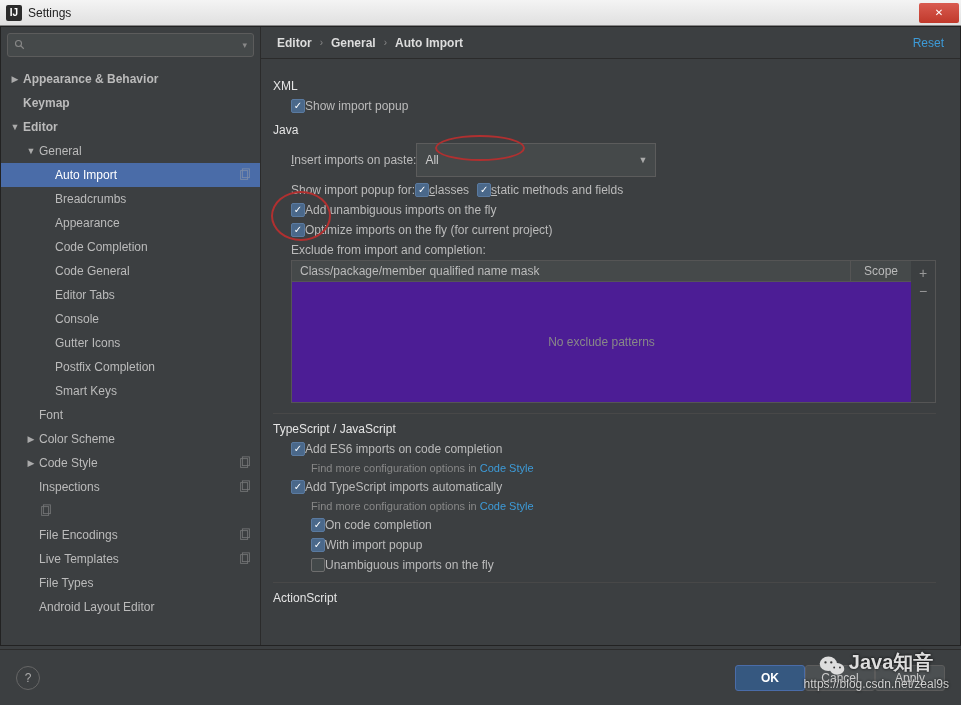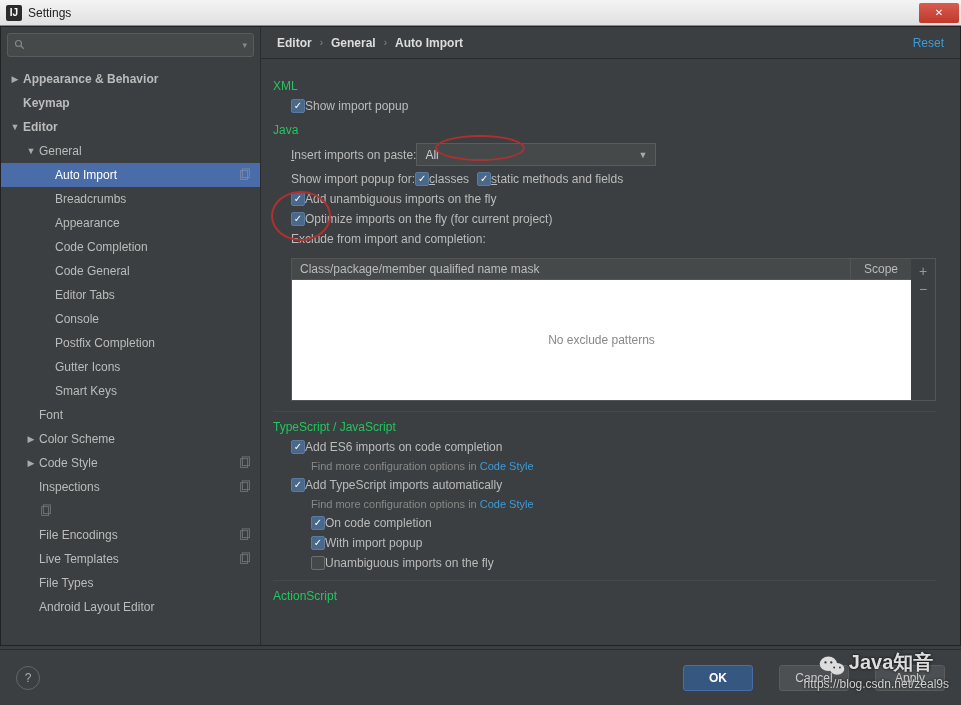--- a/index.html
+++ b/index.html
@@ -23,46 +23,46 @@
 .tree-item.bold .tree-label { font-weight:bold;}
 .copy-icon { width:14px; height:14px; margin-right:8px; opacity:0.5;}
 .indent-1 { padding-left: 24px;}
 .indent-2 { padding-left: 40px;}
 .content { flex:1; display:flex; flex-direction:column;}
 .breadcrumb { height: 32px; display:flex; align-items:center; padding: 0 16px; border-bottom:1px solid #2b2b2b;}
 .breadcrumb-item { color:#ddd; font-weight:bold;}
 .breadcrumb-sep { margin: 0 8px; color:#888; font-size:10px;}
 .reset { color:#3d9bd8; cursor:pointer; margin-left:auto;}
 .panel { flex:1; overflow:auto; padding: 12px 24px 12px 12px;}
-.section-header { color:#22c55e; margin: 8px 0 6px 0;}
+.section-header { color:#e5e5e5; margin: 8px 0 6px 0;}
 .section-body { margin-left: 18px; margin-bottom: 10px;}
 .row { display:flex; align-items:center; margin: 6px 0; }
 .checkbox { width:14px; height:14px; border:1px solid #6e6e6e; border-radius:2px; background:#43494a; display:flex; align-items:center; justify-content:center; flex-shrink:0;}
 .checkbox.checked { background:#4a688a; border-color:#5a7aa0;}
 .checkbox.checked::after { content:"✓"; color:#fff; font-size:10px; line-height:1;}
 .lbl { color:#bbb;}
 .underline { text-decoration: underline;}
-.select { height:23px; min-width:240px; background:#45494a; border:1px solid #5c5c5c; display:flex; align-items:center; padding:0 8px; justify-content:space-between; color:#ccc;}
+.select { height:34px; min-width:240px; background:#45494a; border:1px solid #5c5c5c; display:flex; align-items:center; padding:0 8px; justify-content:space-between; color:#ccc;}
 .select-arrow { font-size:9px; color:#aaa;}
 .red-circle { position:absolute; border:2px solid #b03030; border-radius:50%/50%;}
-.exclude-box { border:1px solid #555; background:#ffffff; margin-top:12px;}
+.exclude-box { border:1px solid #555; background:#4c1d95; margin-top:3px;}
 .exclude-header { display:flex; border-bottom:1px solid #555;}
 .exclude-header .col { padding:3px 8px; border-right:1px solid #555; color:#bbb; background:#45494a;}
 .exclude-header .col:first-child { flex:1;}
 .exclude-header .col:last-child { border-right:none; width:60px; text-align:center;}
 .exclude-side { width:24px; display:flex; flex-direction:column; align-items:center; gap:2px; padding-top:4px; background: #3c3f41;}
 .exclude-wrap { display:flex;}
 .exclude-body { flex:1; height:120px; display:flex; align-items:center; justify-content:center; color:#888;}
 .plusminus { color:#999; font-size:14px; cursor:pointer; width:18px; text-align:center;}
 .link { color:#3d9bd8; cursor:pointer;}
 .hint { color:#888; font-size:11px; margin-left:20px;}
 .divider { height:1px; background:#484848; margin: 6px 0 2px 0;}
 .footer { position:absolute; bottom:0; left:0; right:0; height:56px; border-top:1px solid #2b2b2b; display:flex; align-items:center; padding: 0 16px; background:#3c3f41;}
 .footer .help { width:24px; height:24px; border:1px solid #666; border-radius:50%; display:flex; align-items:center; justify-content:center; color:#aaa;}
-.footer .btns { margin-left:auto; display:flex; gap:26px;}
+.footer .btns { margin-left:auto; display:flex; gap:0;}
 .btn { min-width:70px; height:26px; border:1px solid #5c5c5c; background:#4c5052; color:#ccc; display:flex; align-items:center; justify-content:center; border-radius:3px; cursor:pointer; padding:0 12px;}
 .btn.primary { background:#365880; border-color:#4a6ca8; color:#fff; font-weight:bold;}
 .watermark { position:absolute; right:12px; bottom:14px; color:#ddd; text-align:center; font-size:13px; text-shadow:0 0 3px #000; pointer-events:none;}
 .watermark .big { font-size:20px; font-weight:bold;}
 .wechat-icon { display:inline-block; vertical-align:middle;}
 svg { display:block;}
 </style>
 </head>
 <body>
 
@@ -129,25 +129,25 @@
         <div class="tree-item indent-2">
           <span class="tree-arrow none"></span>
           <span class="tree-label">Editor Tabs</span>
         </div>
         <div class="tree-item indent-2">
           <span class="tree-arrow none"></span>
           <span class="tree-label">Console</span>
         </div>
         <div class="tree-item indent-2">
           <span class="tree-arrow none"></span>
+          <span class="tree-label">Gutter Icons</span>
+        </div>
+        <div class="tree-item indent-2">
+          <span class="tree-arrow none"></span>
           <span class="tree-label">Postfix Completion</span>
-        </div>
-        <div class="tree-item indent-2">
-          <span class="tree-arrow none"></span>
-          <span class="tree-label">Gutter Icons</span>
         </div>
         <div class="tree-item indent-2">
           <span class="tree-arrow none"></span>
           <span class="tree-label">Smart Keys</span>
         </div>
         <div class="tree-item indent-1">
           <span class="tree-arrow none"></span>
           <span class="tree-label">Font</span>
         </div>
         <div class="tree-item indent-1">

